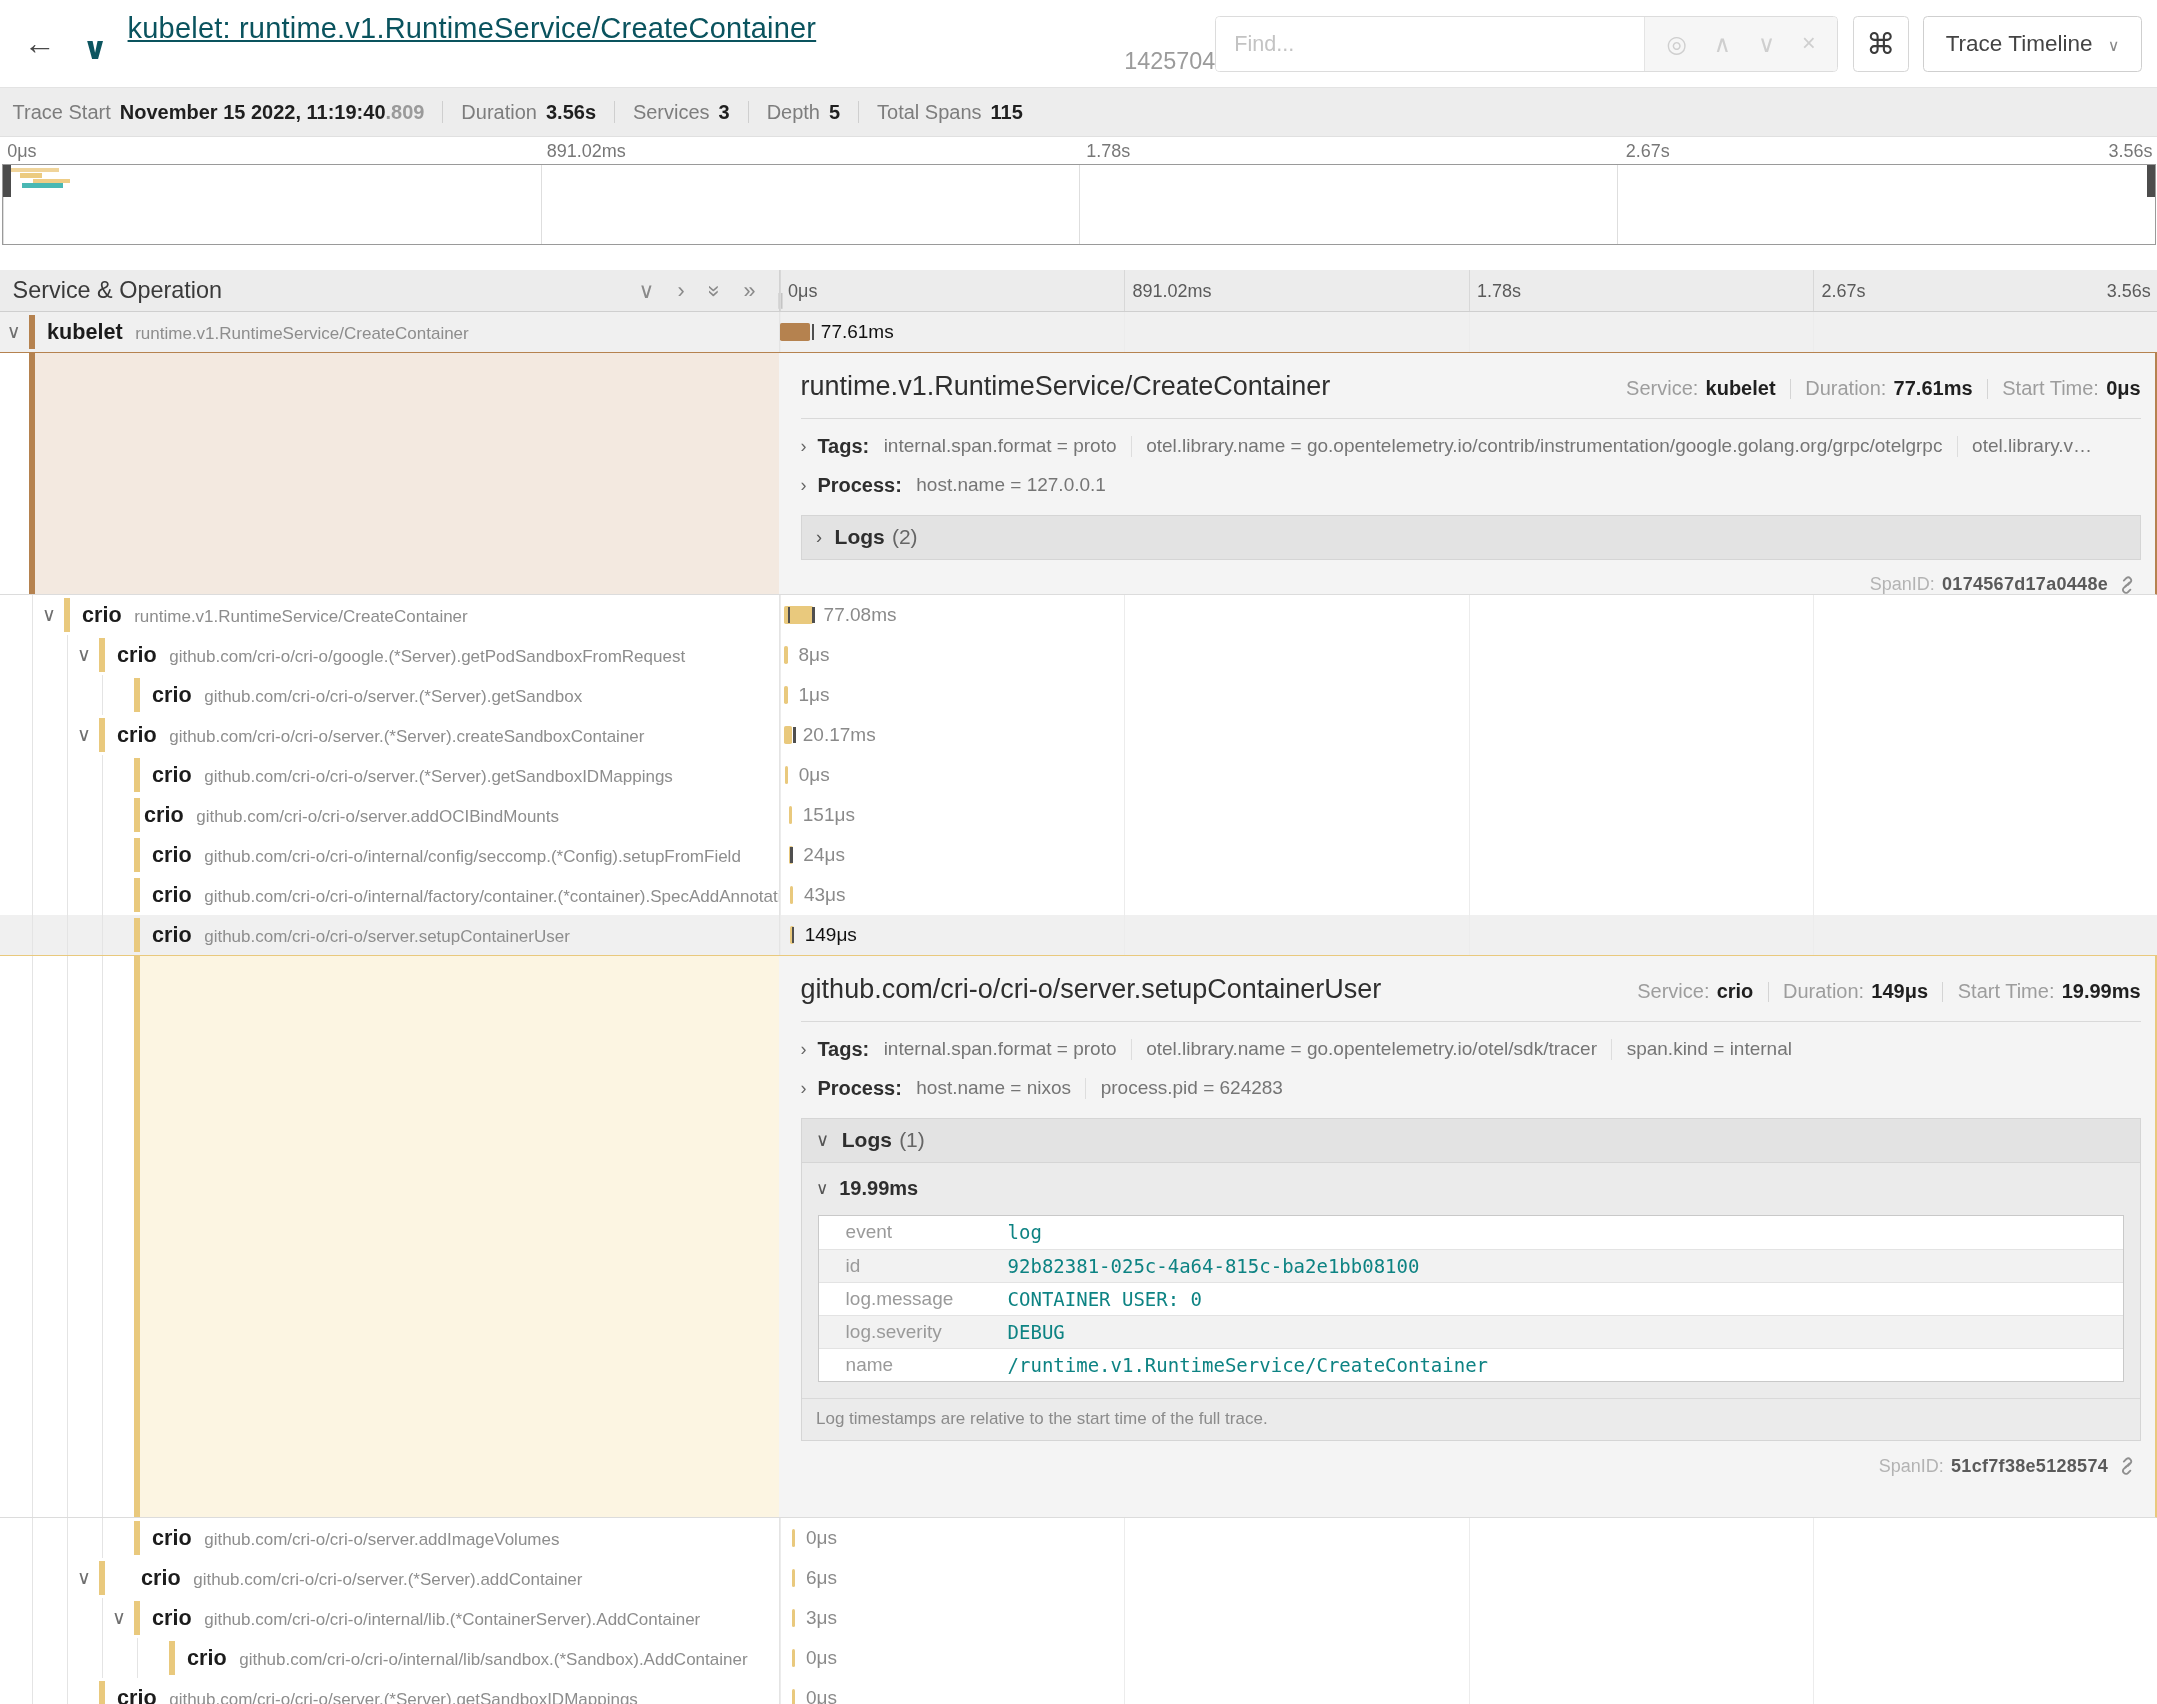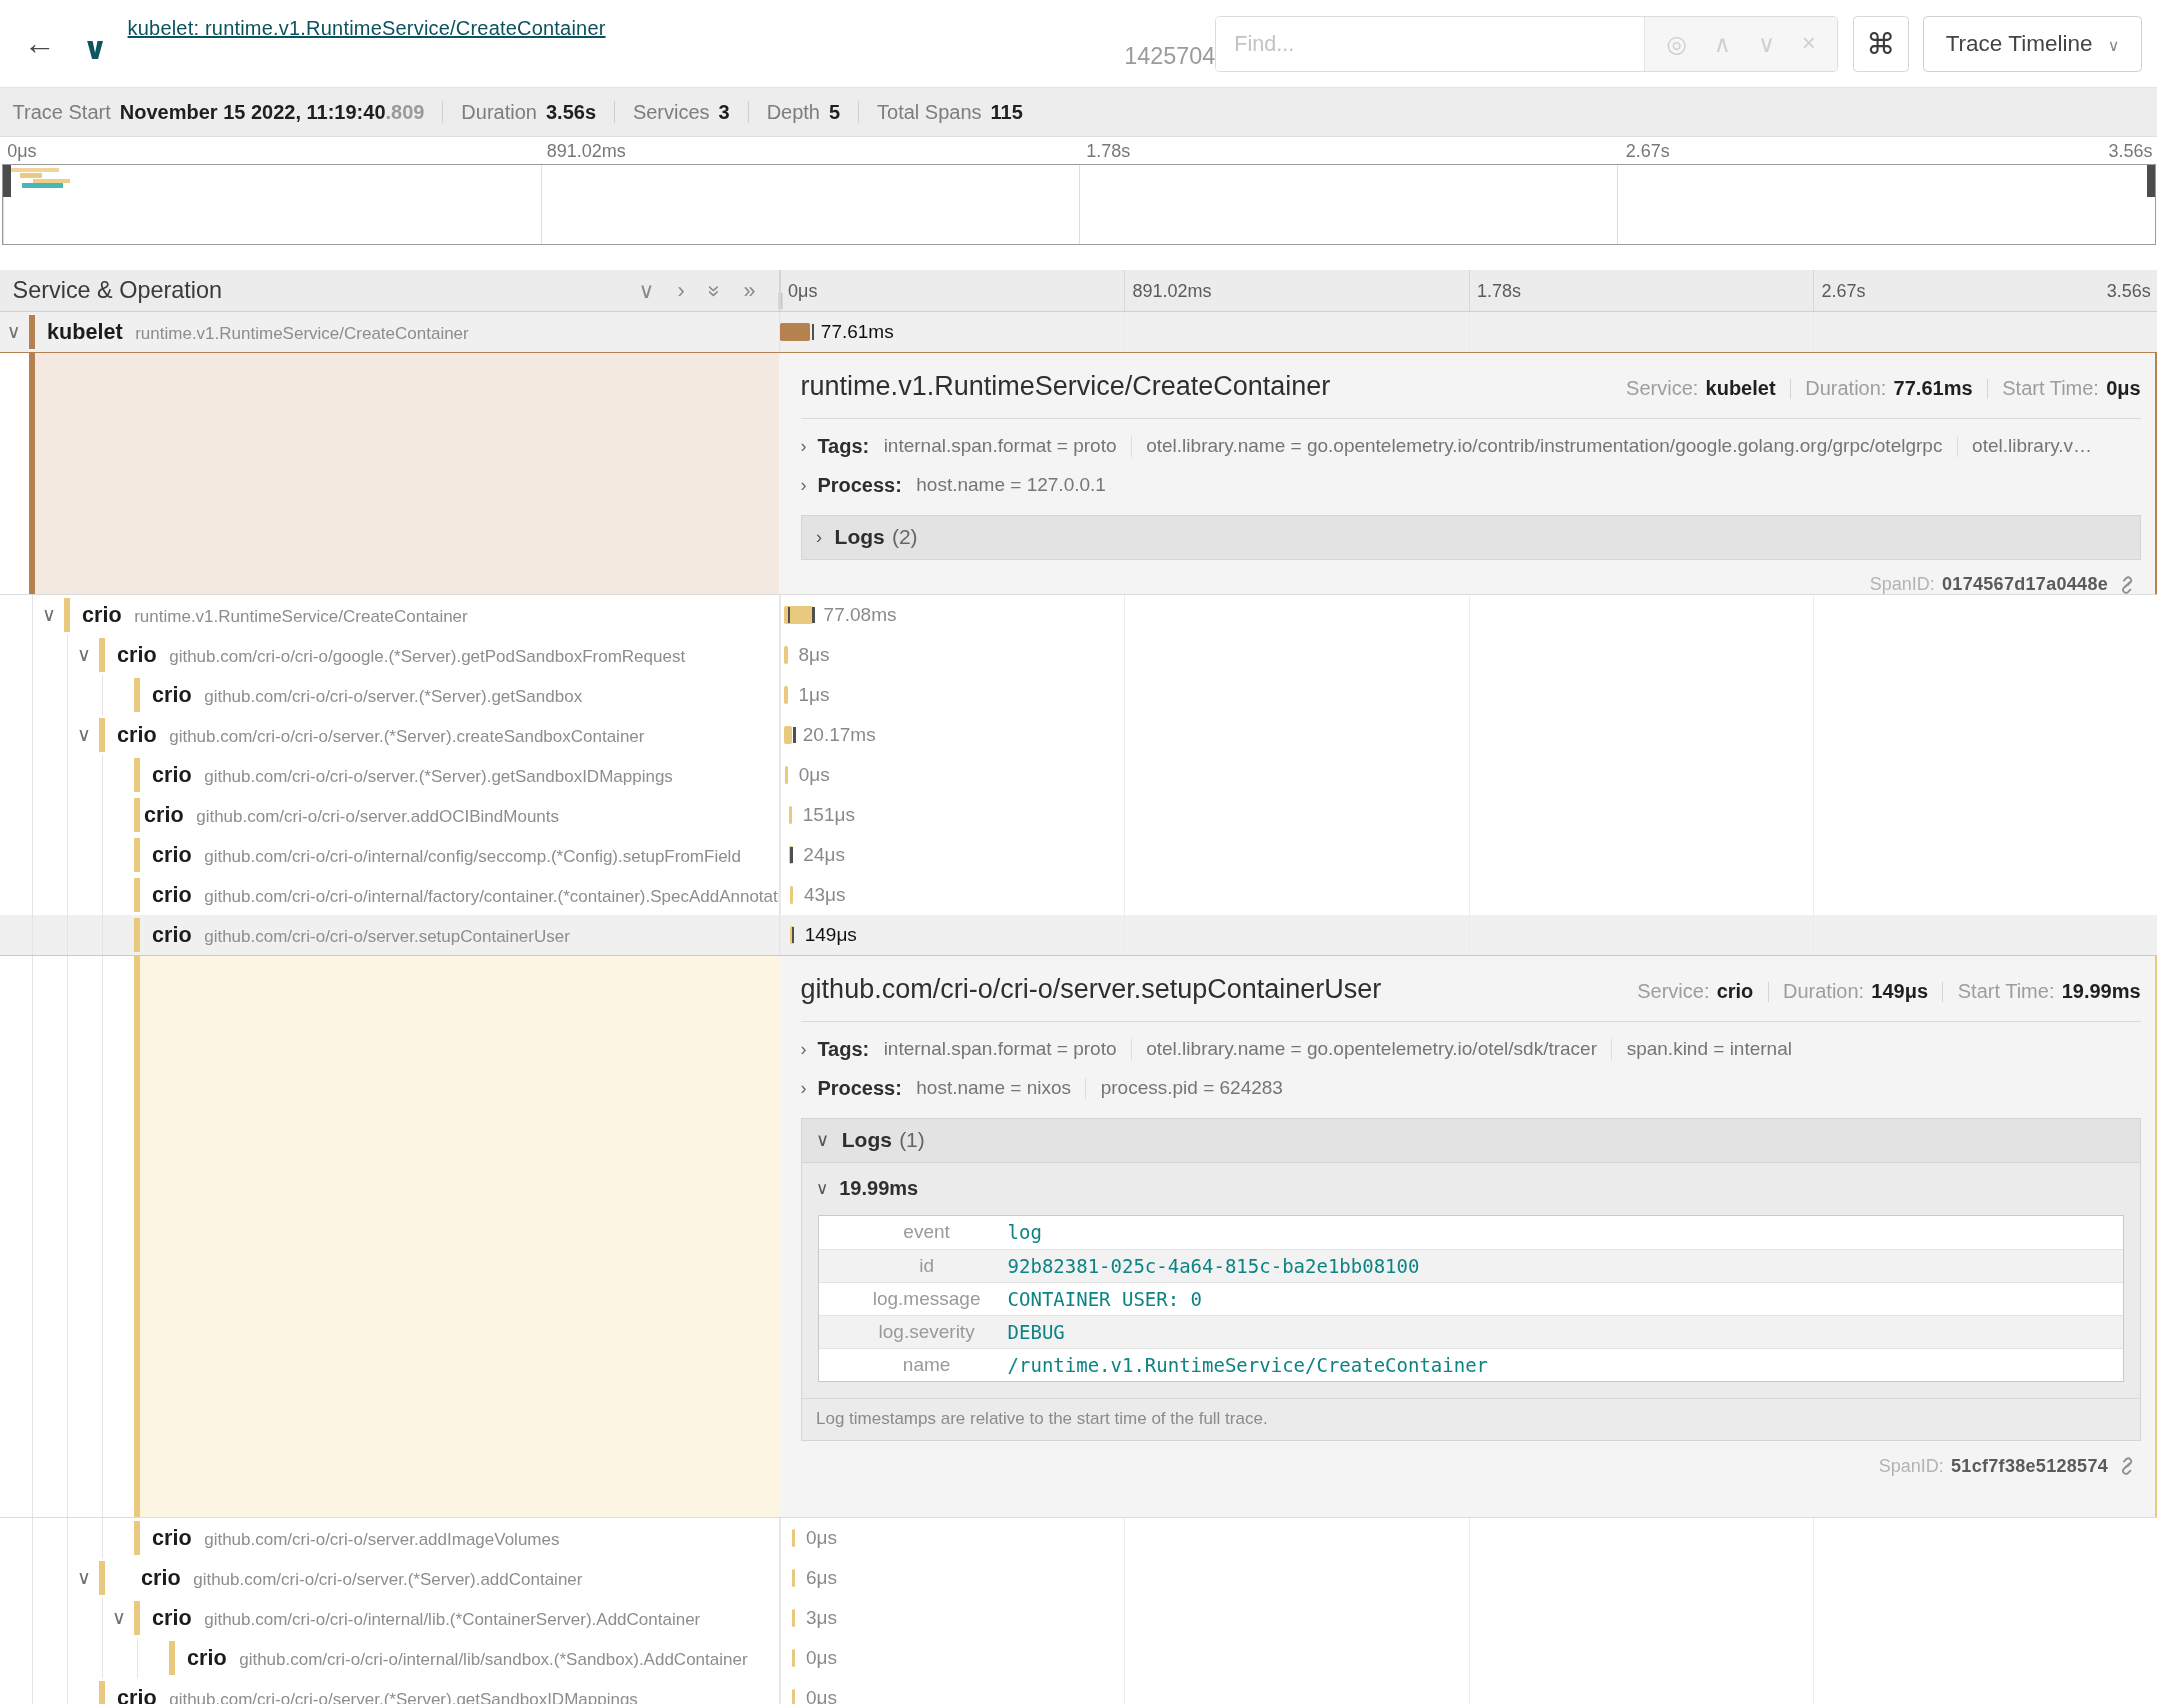--- a/index.html
+++ b/index.html
@@ -5,21 +5,21 @@
   * { margin:0; padding:0; box-sizing:border-box; }
   html,body { width:2158px; height:1705px; overflow:hidden; background:#fff;
               font-family:"Liberation Sans","DejaVu Sans",sans-serif; }
   .page { width:2158px; height:1705px; position:relative; background:#fff; }
 
   
   .app-header { height:88px; display:flex; align-items:center; border-bottom:0.9px solid #e3e3e3; background:#fff; }
   .back-btn { width:54px; margin-left:12.6px; font-size:32px; color:#4a4a4a; background:none; border:none; text-align:center; cursor:pointer; }
   .hdr-collapse { font-size:31px; font-weight:700; color:#0d5560; margin:9px 5.4px 0 16px; cursor:pointer; }
   .hdr-titles { margin-left:14.4px; flex:1; min-width:0; }
-  .trace-title { font-size:20px; color:#0a535e; text-decoration:underline; font-weight:400; letter-spacing:0.2px; }
+  .trace-title { font-size:29px; color:#0a535e; text-decoration:underline; font-weight:400; letter-spacing:0.2px; }
   .trace-id { font-size:23.4px; color:#9b9b9b; margin-top:2.7px;text-align:right; }
   .find-wrap { display:flex; align-items:stretch; border:0.9px solid #dcdcdc; border-radius:4.5px; height:56px; width:623px; overflow:hidden; background:#fff; }
   .find-input { border:none; outline:none; flex:1; font-size:21.6px; padding:4px 18px; color:#444;
                 font-family:"Liberation Sans","DejaVu Sans",sans-serif; }
   .find-input::placeholder { color:#c3c3c3; }
   .find-controls { display:flex; align-items:center; gap:27px; padding:0 21.6px; background:#f6f6f6; border-left:0.9px solid #e4e4e4; }
   .find-controls span { color:#cfcfcf; font-size:23.4px; }
   .kbd-btn { width:56px; height:56px; margin-left:14.4px; border:0.9px solid #d6d6d6; border-radius:4.5px; background:#fff; font-size:29px; color:#3b3b3b; cursor:pointer; }
   .view-btn { height:56px; margin:0 16px 0 14.4px; padding:0 21.6px; border:0.9px solid #cfcfcf; border-radius:4.5px; background:#fff; font-size:22.5px; color:#444; cursor:pointer; white-space:nowrap; }
   .view-btn .vchev { font-size:16px; color:#888; margin-left:9px; }
@@ -94,21 +94,21 @@
   .d-logs-band .tchev { color:#555; font-size:18px; margin-right:12.6px; }
   .d-logs-band .klabel { font-weight:700; color:#2e2e2e; }
   .d-logs-band .count { color:#666; margin-left:7.2px; font-weight:400; }
   .d-logs-body { background:#ebebeb; border:0.9px solid #d5d5d5; border-top:none; padding:0; }
   .d-entry-hdr { display:flex; align-items:center; padding:14.4px 0 9px 14.4px; font-size:20px; color:#2e2e2e; font-weight:700; cursor:pointer; }
   .d-entry-hdr .tchev { font-weight:400; color:#555; font-size:17px; margin-right:10.8px; }
   .log-table { margin:5.4px 16px 16px 16px; background:#fff; border:0.9px solid #c9c9c9; }
   .log-tr { display:flex; min-height:33px; align-items:center; border-top:0.9px solid #e3e3e3; }
   .log-tr:first-child { border-top:none; }
   .log-tr:nth-child(even) { background:#f2f2f2; }
-  .log-k { width:189px; padding-left:27px; font-size:19px; color:#9a9a9a;text-align:center; }
+  .log-k { width:189px; padding-left:27px; font-size:19px; color:#9a9a9a; }
   .log-v { font-family:"DejaVu Sans Mono","Liberation Mono",monospace; font-size:19px; color:#0d8383; }
   .d-note { border-top:0.9px solid #d9d9d9; padding:10.8px 0 10.8px 14.4px; font-size:17px; color:#8b8b8b; }
   .d-spanid { display:flex; justify-content:flex-end; align-items:center; margin:14.4px 3.6px 12.6px 0; font-size:18px; }
   .d-spanid .slab { color:#b3b3b3; margin-right:7.2px; }
   .d-spanid .sval { color:#5a5a5a; font-weight:700; letter-spacing:0.3px; }
   .link-ic { margin-left:9px; cursor:pointer; }
 </style>
 </head>
 <body>
 

